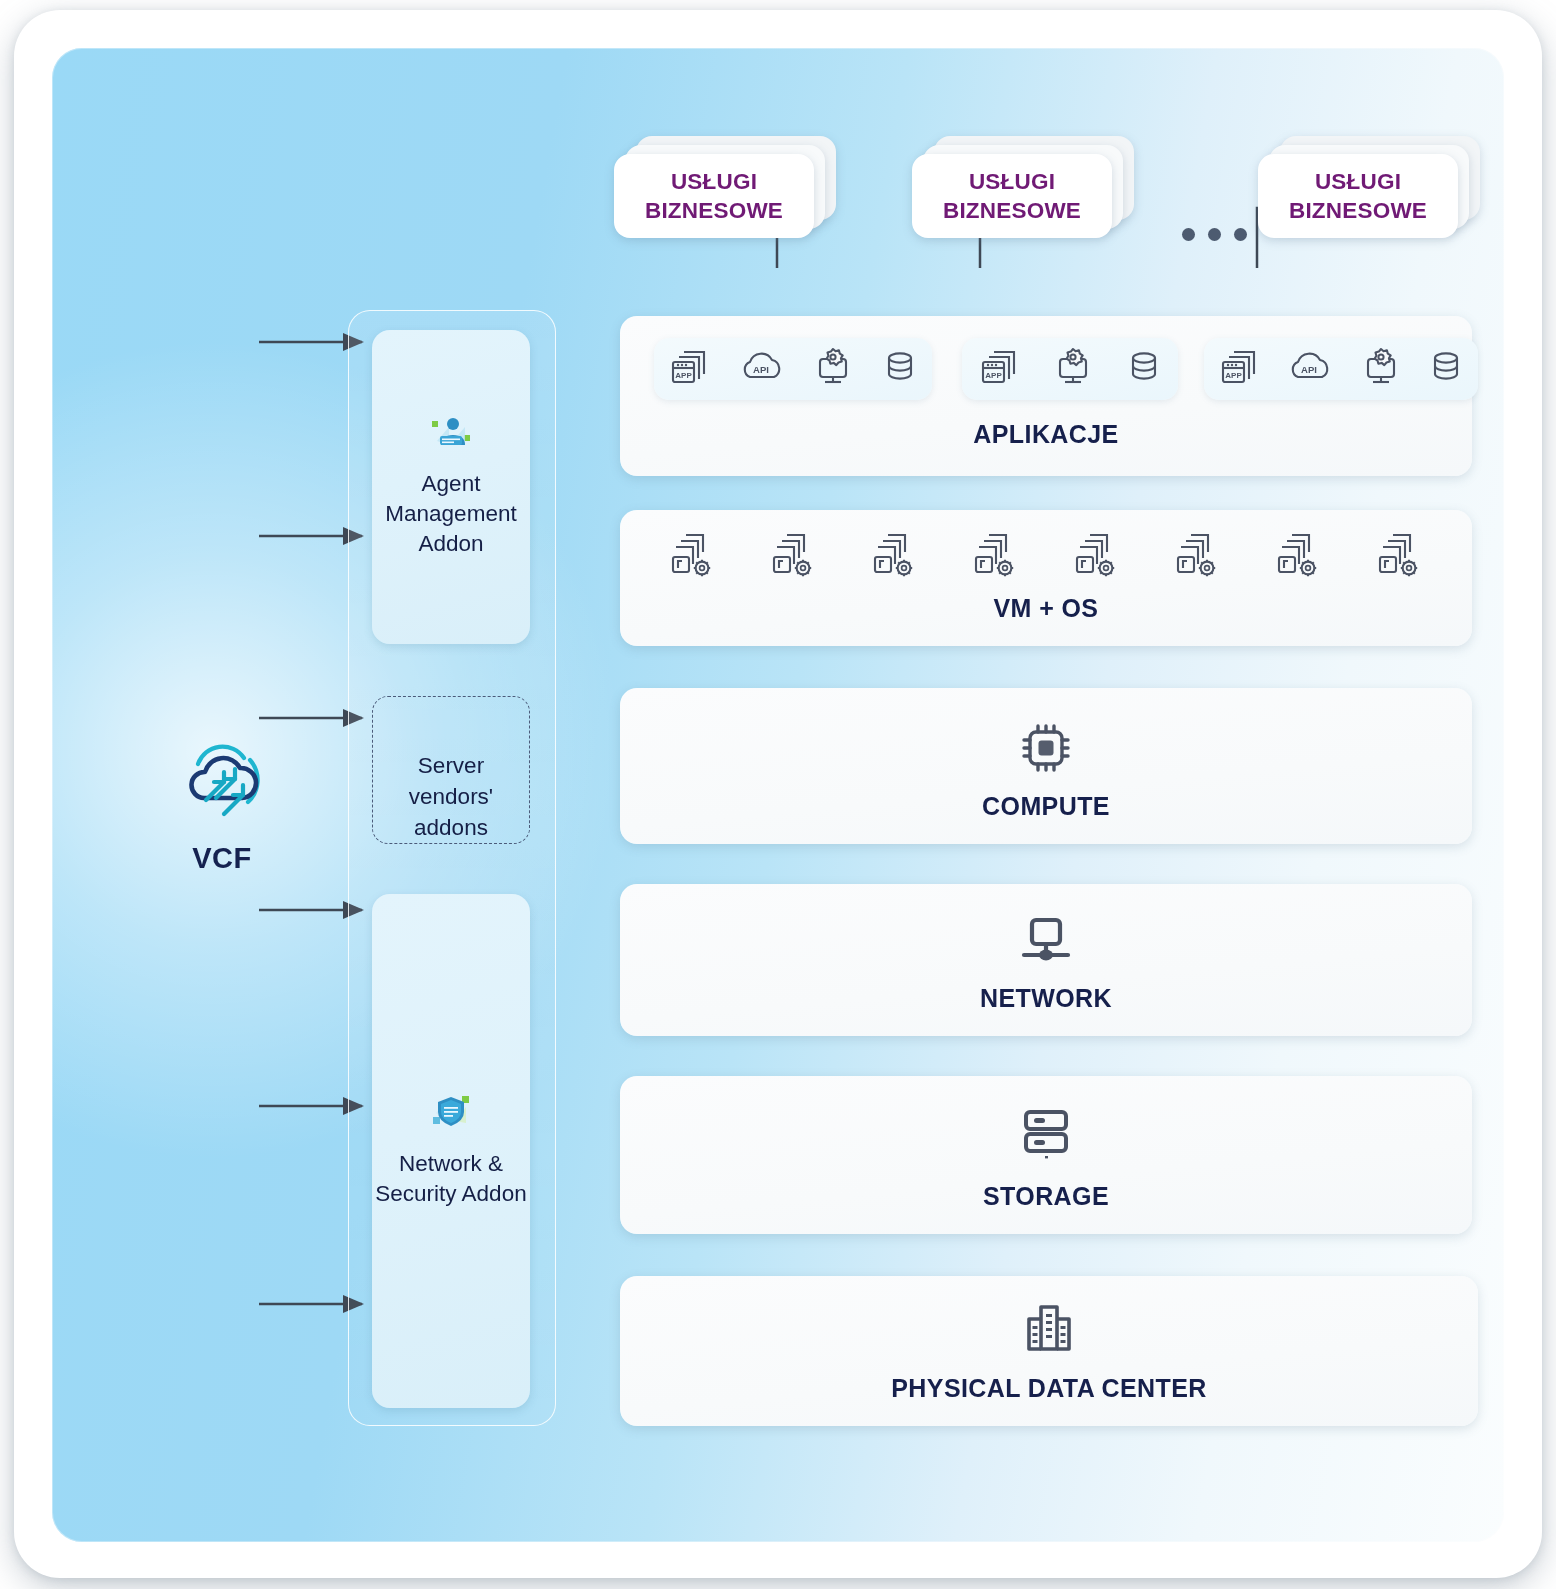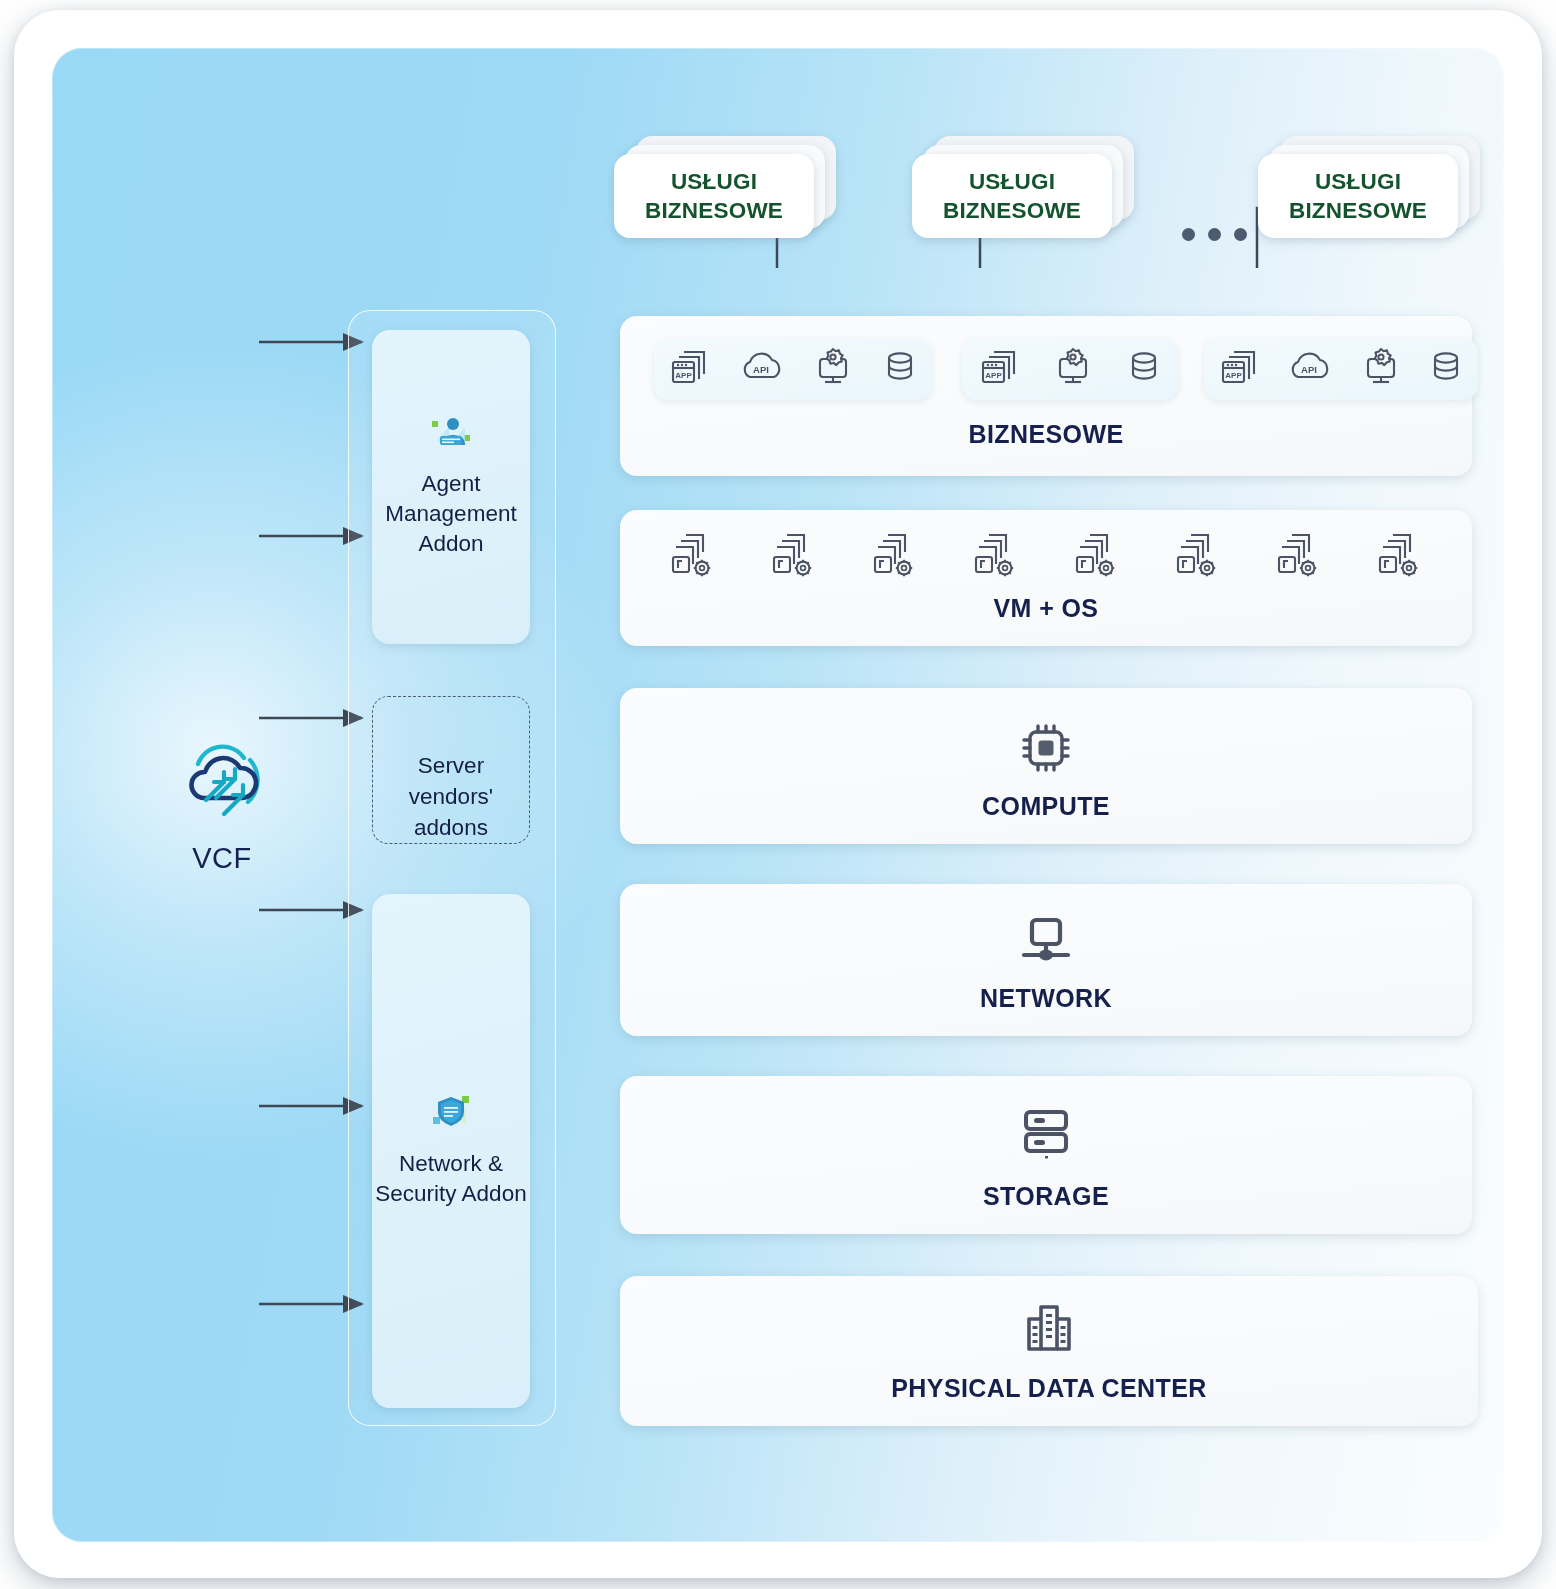--- a/index.html
+++ b/index.html
@@ -20,21 +20,21 @@
     background:
       radial-gradient(circle at 11% 47%, rgba(255,255,255,.78) 0%, rgba(255,255,255,.34) 13%, rgba(255,255,255,0) 27%),
       linear-gradient(100deg,#9ad9f6 0%, #9ed9f5 30%, #b9e4f7 50%, #dff0fa 68%, #f0f8fc 82%, #fafdfe 100%);
     box-shadow:inset 0 0 0 1px rgba(255,255,255,.35);
     overflow:hidden;
   }
 
   
   .vcf{position:absolute;left:96px;top:688px;width:148px;text-align:center;}
   .vcf svg{display:block;margin:0 auto;}
-  .vcf-label{margin-top:14px;font-size:29px;font-weight:normal;color:#152250;letter-spacing:.5px;}
+  .vcf-label{margin-top:14px;font-size:29px;font-weight:bold;color:#152250;letter-spacing:.5px;}
 
   
   .addon-rail{
     position:absolute;left:296px;top:262px;width:206px;height:1114px;
     border:1.6px solid rgba(255,255,255,.85);border-radius:22px;
     background:linear-gradient(180deg,rgba(255,255,255,.10),rgba(255,255,255,.02));
   }
   .addon-card{
     position:absolute;left:320px;width:158px;border-radius:18px;
     background:linear-gradient(165deg,#e3f4fc 0%,#dff2fb 45%,#d9eff9 100%);
@@ -86,21 +86,21 @@
   
   .svc{position:absolute;width:222px;height:88px;}
   .svc .sheet{
     position:absolute;border-radius:16px;background:#ffffff;
     box-shadow:0 3px 10px rgba(95,125,150,.26);
   }
   .svc .s3{left:22px;top:0;width:200px;height:84px;background:#f2f5f7;}
   .svc .s2{left:11px;top:9px;width:200px;height:84px;background:#f8fafb;}
   .svc .s1{left:0;top:18px;width:200px;height:84px;
            display:flex;align-items:center;justify-content:center;text-align:center;
-           font-size:22.5px;font-weight:bold;color:#14532d;line-height:29px;letter-spacing:.2px;}
+           font-size:22.5px;font-weight:bold;color:#701a75;line-height:29px;letter-spacing:.2px;}
   .svc1{left:562px;top:88px;}
   .svc2{left:860px;top:88px;}
   .svc3{left:1206px;top:88px;}
 
   .dots{position:absolute;left:1130px;top:180px;display:flex;gap:13px;}
   .dots i{display:block;width:13px;height:13px;border-radius:50%;background:#4d5b70;}
 
   
   .wires{position:absolute;left:0;top:0;width:1452px;height:1494px;pointer-events:none;}
 </style>
@@ -334,21 +334,21 @@
         <span>
           <svg width="34" height="38" viewBox="0 0 34 38">
               <g fill="none" stroke="#4b5364" stroke-width="2.1">
             <ellipse cx="17" cy="10" rx="11" ry="4.6"></ellipse>
                 <path d="M6,10 v16 a11,4.6 0 0 0 22,0 v-16"></path>
                 <path d="M6,18 a11,4.6 0 0 0 22,0"></path>
               </g>
             </svg>
         </span>
       </div>
-      <div class="layer-label" style="top:104px;">BIZNESOWE</div>
+      <div class="layer-label" style="top:104px;">APLIKACJE</div>
     </div>
 
     <div class="layer l-vm">
       <div class="vm-row">
         <span><svg width="46" height="48" viewBox="0 0 46 48">
               <g fill="none" stroke="#4b5364" stroke-width="2.1">
                 <path d="M16,4 h17 v17"></path>
                 <path d="M11,10 h17 v17"></path>
                 <path d="M6,16 h17 v17"></path>
                 <rect x="3" y="26" width="16" height="15" rx="2"></rect>

